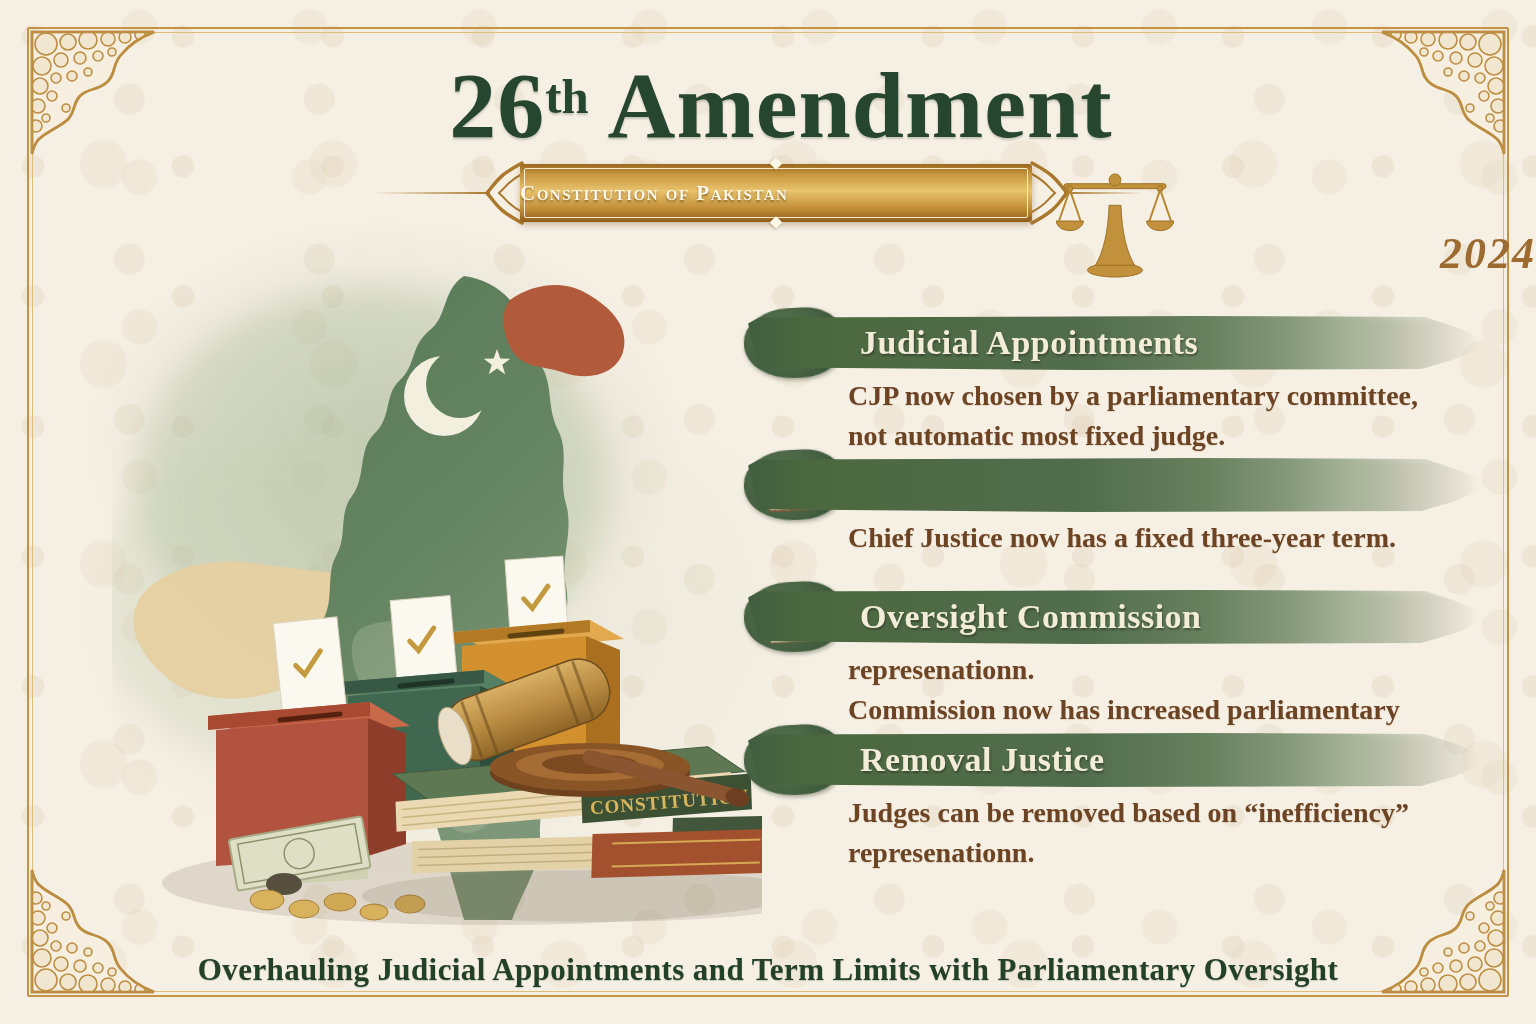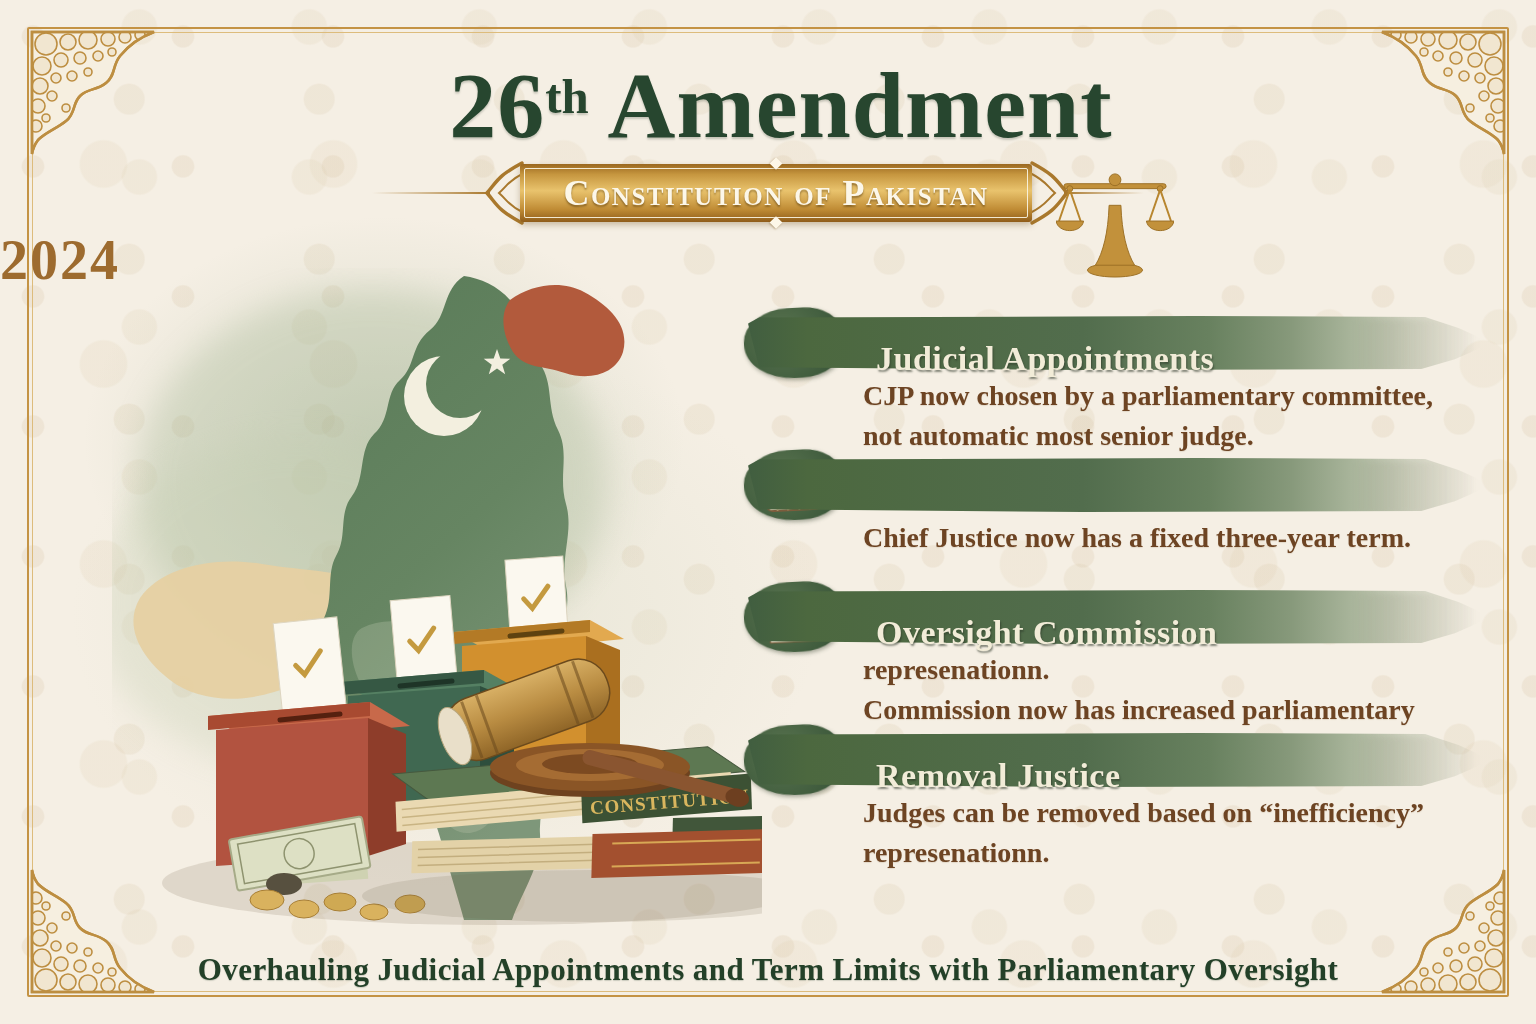--- a/index.html
+++ b/index.html
@@ -32,62 +32,62 @@
   }
   .title .ord{font-size:0.52em;vertical-align:0.50em;letter-spacing:0;}
   .title .word{margin-left:0.20em;}
   .gold-banner{
     position:absolute;left:520px;top:164px;width:512px;height:58px;z-index:6;border-radius:3px;
     background:linear-gradient(180deg,#9a671f 0%,#c6963f 18%,#e9c36d 46%,#c08c35 78%,#8f5c1a 100%);
     box-shadow:0 3px 6px rgba(120,90,40,0.35);
   }
   .gold-banner::after{content:"";position:absolute;inset:4px;border:1.5px solid rgba(250,244,226,0.92);border-radius:2px;pointer-events:none;}
   .gold-banner-text{
-    position:relative;display:block;width:100%;text-align:center;line-height:58px;
-    font-variant:small-caps;font-weight:700;font-size:36px;letter-spacing:1.5px;color:#fcf7e9;
+    position:relative;display:block;width:100%;line-height:58px;
+    font-variant:small-caps;font-weight:700;font-size:21px;letter-spacing:1.5px;color:#fcf7e9;
     text-shadow:0 2px 2px rgba(90,60,15,0.55);
   }
   .fleur{position:absolute;left:50%;width:9px;height:9px;background:#fdf7e8;transform:translateX(-50%) rotate(45deg);box-shadow:0 1px 2px rgba(120,80,20,.4);z-index:7;}
   .fleur.top{top:-5px;} .fleur.bottom{bottom:-5px;}
   .bracket{position:absolute;top:160px;width:44px;height:66px;z-index:6;}
   .bracket.left{left:482px;}
   .bracket.right{left:1028px;transform:scaleX(-1);}
   .hline{position:absolute;height:2px;z-index:5;}
   .hline.left{left:372px;top:192px;width:118px;background:linear-gradient(90deg,rgba(169,120,44,0),#a9782c);}
   .hline.right{left:1064px;top:192px;width:80px;background:linear-gradient(90deg,#a9782c,rgba(169,120,44,0));}
   .scales{position:absolute;left:1056px;top:168px;width:118px;height:110px;z-index:6;}
   .year{
-    position:absolute;left:0;top:228px;width:100%;margin:0;text-align:left;
-    font-size:56px;font-weight:700;color:#9d6b2f;letter-spacing:2px;z-index:6;
+    position:absolute;left:0;top:228px;width:100%;margin:0;text-align:right;
+    font-size:44px;font-weight:700;color:#9d6b2f;letter-spacing:2px;z-index:6;font-style:italic;
   }
   
   .illustration{position:absolute;left:112px;top:268px;width:650px;height:672px;z-index:3;}
   
   .sec{position:absolute;left:748px;width:790px;height:142px;z-index:6;}
   .sec-banner{
     position:absolute;left:0;top:0;width:744px;height:54px;border-radius:9px;
     background:linear-gradient(90deg,#415e40 0%,#4c683f 8%,#526d4d 45%,#68815f 62%,#87997b 73%,#a8b49a 81%,rgba(170,182,156,0.45) 89%,rgba(170,182,156,0) 98%);
     clip-path:polygon(0% 14%,1.5% 3%,60% 0%,91% 2%,95.5% 22%,100% 50%,95% 80%,90.5% 98%,45% 100%,1.5% 95%);
     filter:drop-shadow(2px 3px 3px rgba(90,80,60,0.30));
   }
   .blob{
     position:absolute;left:-4px;top:-8px;width:98px;height:70px;
     background:radial-gradient(circle at 40% 40%,#5a7550,#3e5a3c 75%);
     border-radius:46% 38% 42% 50%;transform:rotate(-3deg);
     display:flex;align-items:center;justify-content:center;
     filter:drop-shadow(1px 2px 2px rgba(60,70,50,0.45));
   }
   .blob svg{width:66px;height:56px;}
   .sec-title{
-    position:absolute;left:0;top:0;margin:16px;width:744px;line-height:54px;padding-left:112px;box-sizing:border-box;
+    position:absolute;left:0;top:0;margin:0;width:744px;line-height:54px;padding-left:112px;box-sizing:border-box;
     font-size:34px;font-weight:700;color:#f2ecd8;letter-spacing:0.5px;
     text-shadow:1px 2px 2px rgba(40,50,35,0.55);
   }
   .sec-body{
-    position:absolute;left:115px;top:60px;margin:0;width:600px;
+    position:absolute;left:100px;top:60px;margin:0;width:600px;
     font-size:28px;font-weight:600;line-height:1.42;color:#6d4423;
     text-shadow:0 1px 1px rgba(120,90,50,0.15);
   }
   .sec-body .bl{display:block;}
   
   .footer{
     position:absolute;left:0;top:952px;width:100%;margin:0;text-align:center;
     font-size:31px;font-weight:600;color:#234028;letter-spacing:0.4px;z-index:6;
     text-shadow:0 1px 1px rgba(70,90,70,0.25);
   }
@@ -321,21 +321,21 @@
           <rect x="4" y="20" width="15" height="20" rx="6" transform="rotate(-14 11 30)"></rect>
           <rect x="25" y="17" width="15" height="20" rx="6"></rect>
           <rect x="45" y="19" width="15" height="20" rx="6" transform="rotate(12 52 29)"></rect>
         </g>
       </svg>
     </div>
     <div class="sec-banner"></div>
     <h2 class="sec-title">Judicial Appointments</h2>
     <p class="sec-body">
       <span class="bl">CJP now chosen by a parliamentary committee,</span>
-      <span class="bl">not automatic most senior judge.</span>
+      <span class="bl">not automatic most fixed judge.</span>
     </p>
   </section>
 
   <section class="sec" style="top:458px">
     <div class="blob">
       <svg viewBox="0 0 62 54">
         <rect x="5" y="9" width="52" height="42" rx="5" fill="#f4ecd4" stroke="#7c5c3c" stroke-width="2"></rect>
         <path d="M5,22 V14 q0,-5 5,-5 h42 q5,0 5,5 v8 Z" fill="#c94f35"></path>
         <path d="M17,11 c-2,-7 8,-7 6,0 M39,11 c-2,-7 8,-7 6,0" stroke="#8e959c" stroke-width="2.5" fill="none"></path>
         <g stroke="#b7a573" stroke-width="1.5" fill="none">

